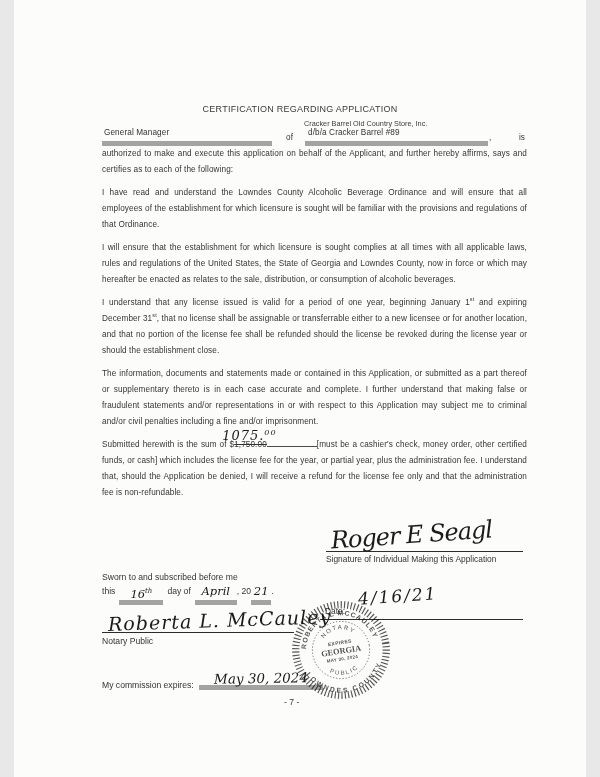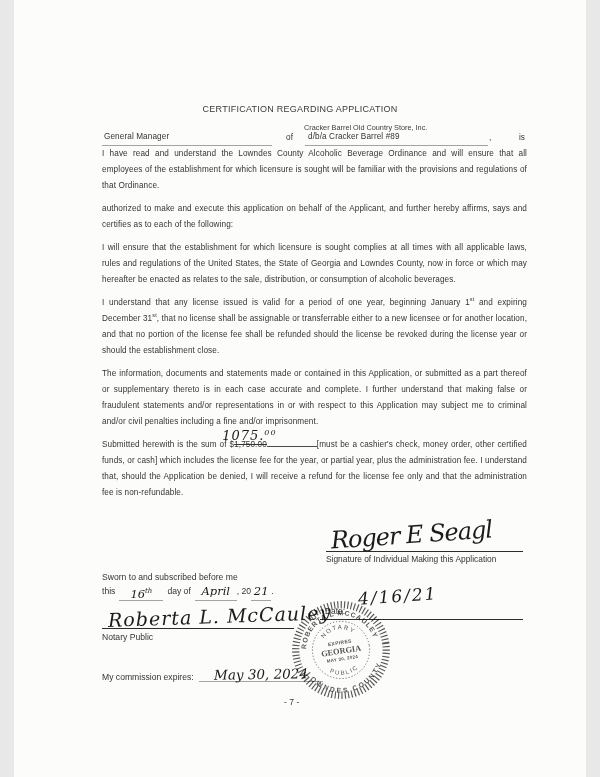--- a/index.html
+++ b/index.html
@@ -16,21 +16,21 @@
   .content {
     position:absolute; left:88px; top:130px; width:425px;
     font-size:8.2px; line-height:16px; letter-spacing:.1px;
     text-align:justify; color:#343434;
   }
   .content p { margin:0 0 7px 0; }
   .content p.tight { margin-bottom:0; }
   sup.ts { font-size:5.5px; vertical-align:super; line-height:0; }
   
   .fill-row { display:flex; align-items:flex-end; height:16px; position:relative; }
-  .blank { border-bottom:1px solid #a3a3a3; }
+  .blank { border-bottom:5px solid #a3a3a3; }
   .fr-pos { width:170px; padding-left:2px; white-space:nowrap; }
   .fr-of { margin:0 12px 0 14px; }
   .fr-co { width:183px; position:relative; padding-left:3px; white-space:nowrap; }
   .fr-overlay {
     position:absolute; left:-1px; top:-9px; font-size:7.3px;
     letter-spacing:0; white-space:nowrap; color:#3c3c3c;
   }
   .fr-comma { margin-left:1px; }
   .fr-is { margin-left:auto; padding-right:2px; }
   
@@ -98,23 +98,23 @@
 
 
     <div class="fill-row">
       <span class="blank fr-pos"><span>General Manager</span></span>
       <span class="fr-of">of</span>
       <span class="blank fr-co"><span class="fr-overlay">Cracker Barrel Old Country Store, Inc.</span><span>d/b/a Cracker Barrel #89</span></span>
       <span class="fr-comma">,</span>
       <span class="fr-is">is</span>
     </div>
 
+    <p>authorized to make and execute this application on behalf of the Applicant, and further hereby affirms, says and certifies as to each of the following:</p>
+
     <p>I have read and understand the Lowndes County Alcoholic Beverage Ordinance and will ensure that all employees of the establishment for which licensure is sought will be familiar with the provisions and regulations of that Ordinance.</p>
-
-    <p>authorized to make and execute this application on behalf of the Applicant, and further hereby affirms, says and certifies as to each of the following:</p>
 
     <p>I will ensure that the establishment for which licensure is sought complies at all times with all applicable laws, rules and regulations of the United States, the State of Georgia and Lowndes County, now in force or which may hereafter be enacted as relates to the sale, distribution, or consumption of alcoholic beverages.</p>
 
     <p><span>I understand that any license issued is valid for a period of one year, beginning January 1</span><sup class="ts">st</sup><span> and expiring December 31</span><sup class="ts">st</sup><span>, that no license shall be assignable or transferrable either to a new licensee or for another location, and that no portion of the license fee shall be refunded should the license be revoked during the license year or should the establishment close.</span></p>
 
     <p>The information, documents and statements made or contained in this Application, or submitted as a part thereof or supplementary thereto is in each case accurate and complete.  I further understand that making false or fraudulent statements and/or representations in or with respect to this Application may subject me to criminal and/or civil penalties including a fine and/or imprisonment.</p>
 
     <p><span>Submitted herewith is the sum of $</span><span class="amt-wrap"><span class="strike">1,750.00</span><span class="amt-blank"></span><span class="amt-hw hw"><span>1075.</span><sup>00</sup></span></span><span>[must be a cashier's check, money order, other certified funds, or cash] which includes the license fee for the year, or partial year, plus the administration fee.  I understand that, should the Application be denied, I will receive a refund for the license fee only and that the administration fee is non-refundable.</span></p>
 
   </div>

